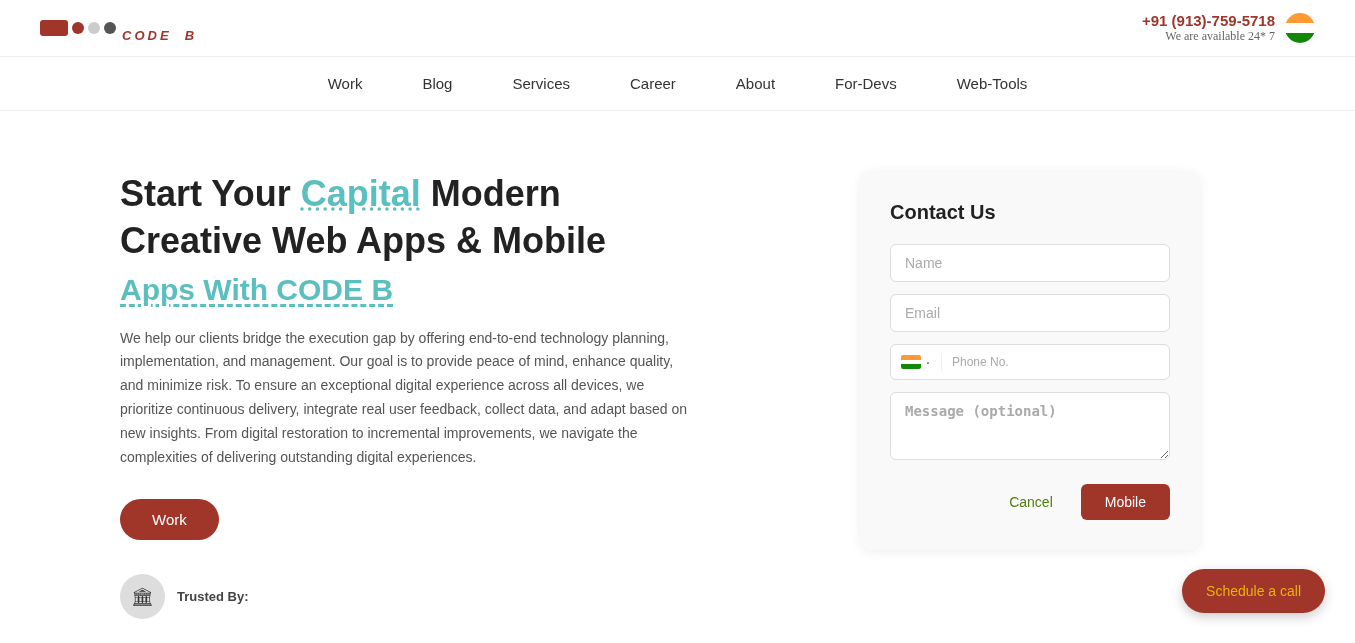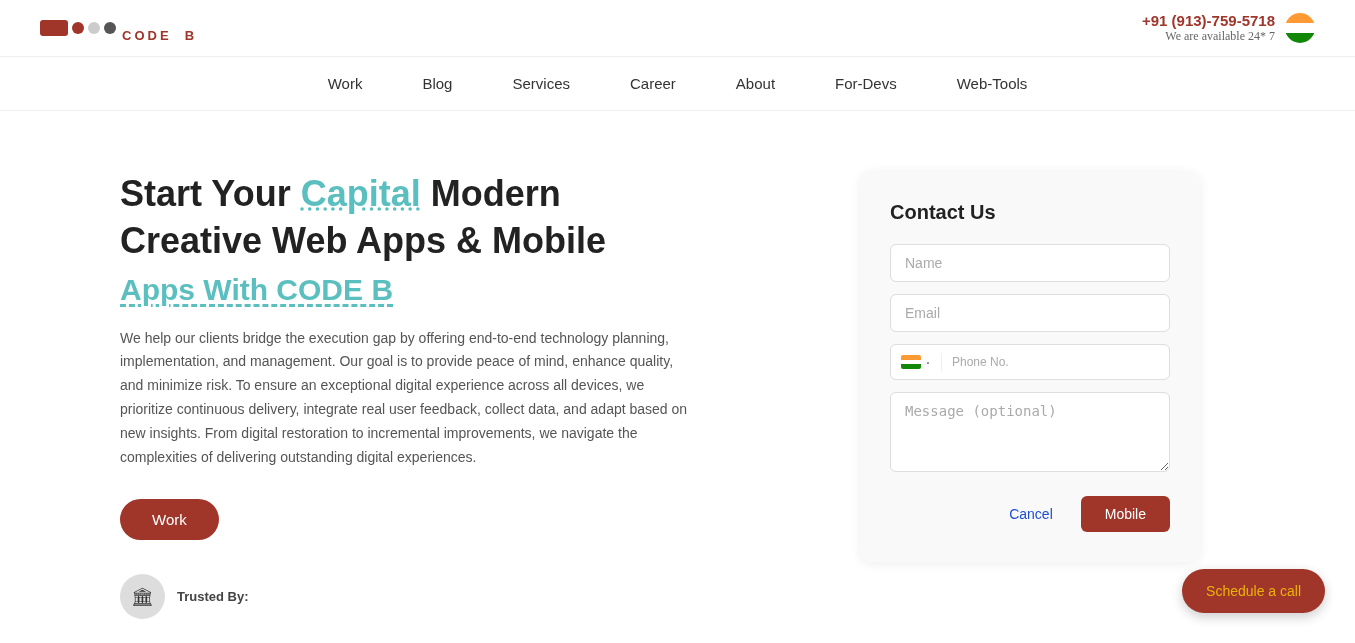--- a/index.html
+++ b/index.html
@@ -36,20 +36,21 @@
       border-radius: 50%;
     }
     .logo-dot.red { background: #a0352a; }
     .logo-dot.gray { background: #ccc; }
     .logo-dot.dark { background: #555; }
     .logo-text {
       font-size: 13px;
       letter-spacing: 3px;
       color: #444;
       margin-top: 14px;
+      font-style: italic;
     }
     .logo-text span { color: #a0352a; font-weight: bold; }
 
     .header-right {
       display: flex;
       align-items: center;
       gap: 10px;
     }
     .phone-info { text-align: right; }
     .phone-number {
@@ -233,34 +234,35 @@
     .form-textarea {
       width: 100%;
       padding: 10px 14px;
       border: 1px solid #ddd;
       border-radius: 6px;
       font-size: 14px;
       color: #333;
       background: #fff;
       margin-bottom: 12px;
       outline: none;
-      height: 80px;
+      height: 68px;
       resize: vertical;
+      font-weight: bold;
     }
     .form-textarea::placeholder { color: #aaa; }
     .form-actions {
       display: flex;
       justify-content: flex-end;
       gap: 12px;
       margin-top: 8px;
     }
     .cancel-btn {
       background: transparent;
       border: none;
-      color: #1d4ed8;
+      color: #4d7c0f;
       font-size: 14px;
       cursor: pointer;
       padding: 8px 16px;
     }
     .submit-btn {
       background: #a0352a;
       color: #fff;
       border: none;
       border-radius: 6px;
       padding: 10px 24px;

